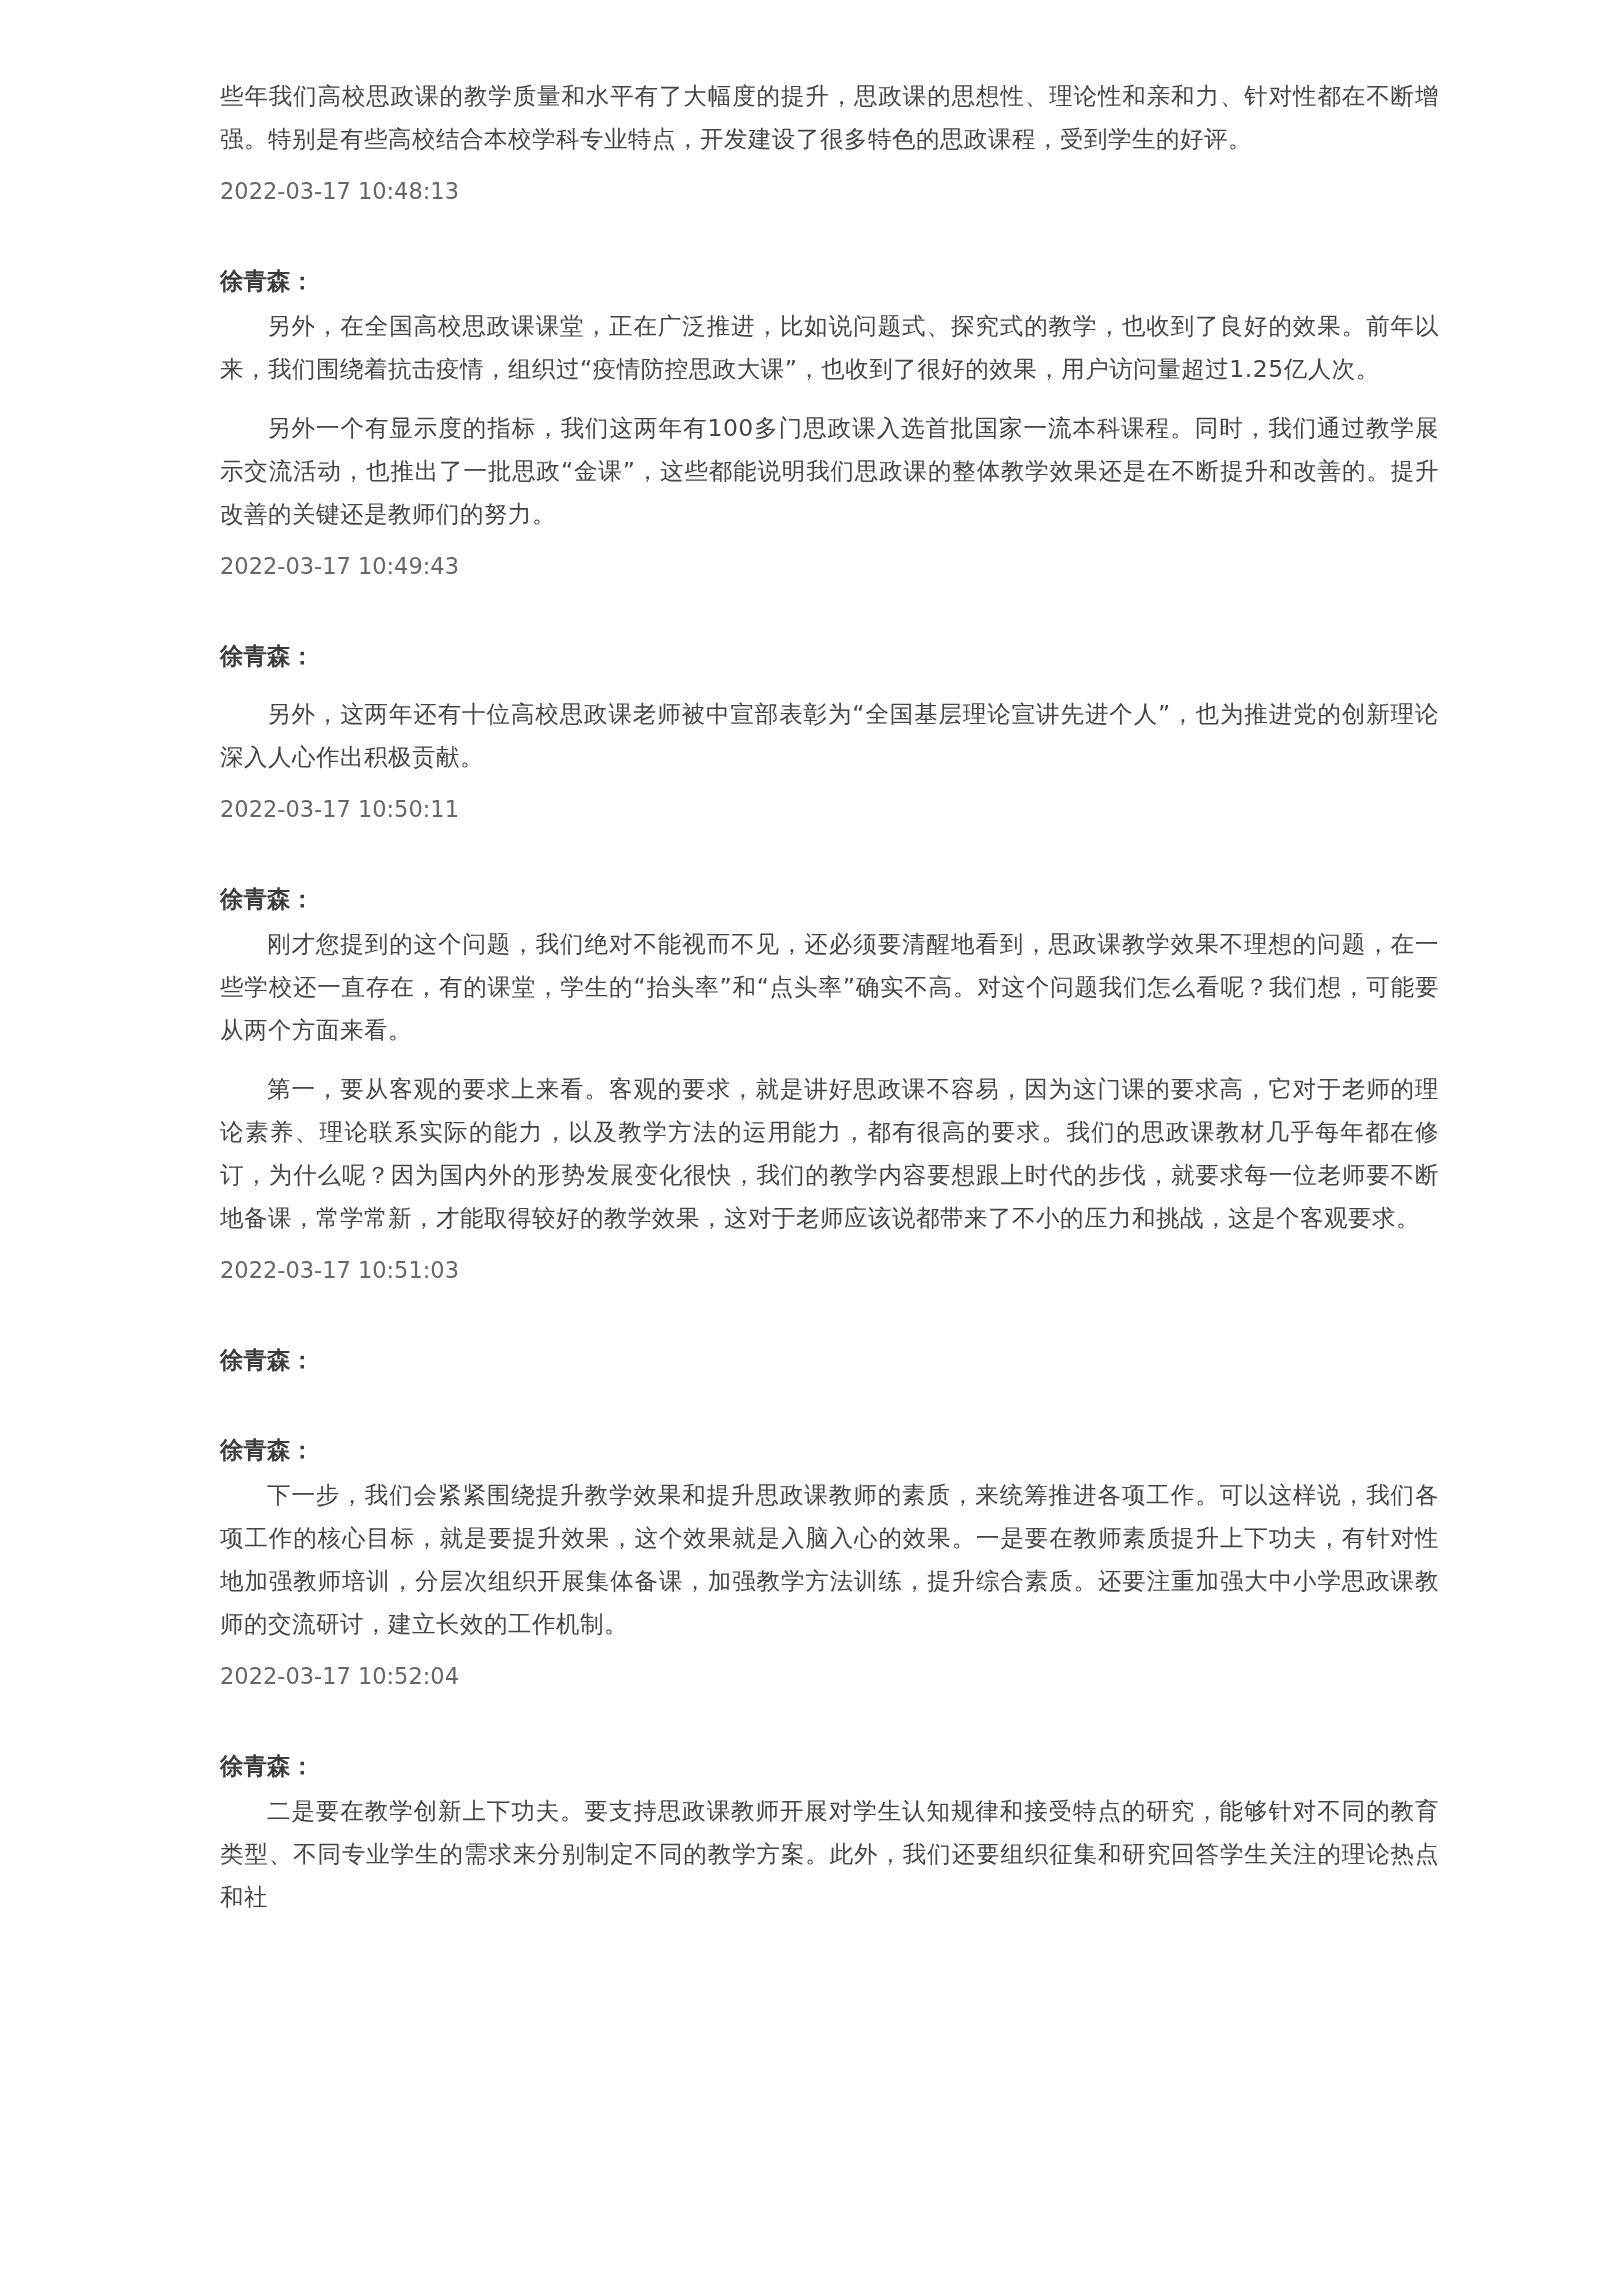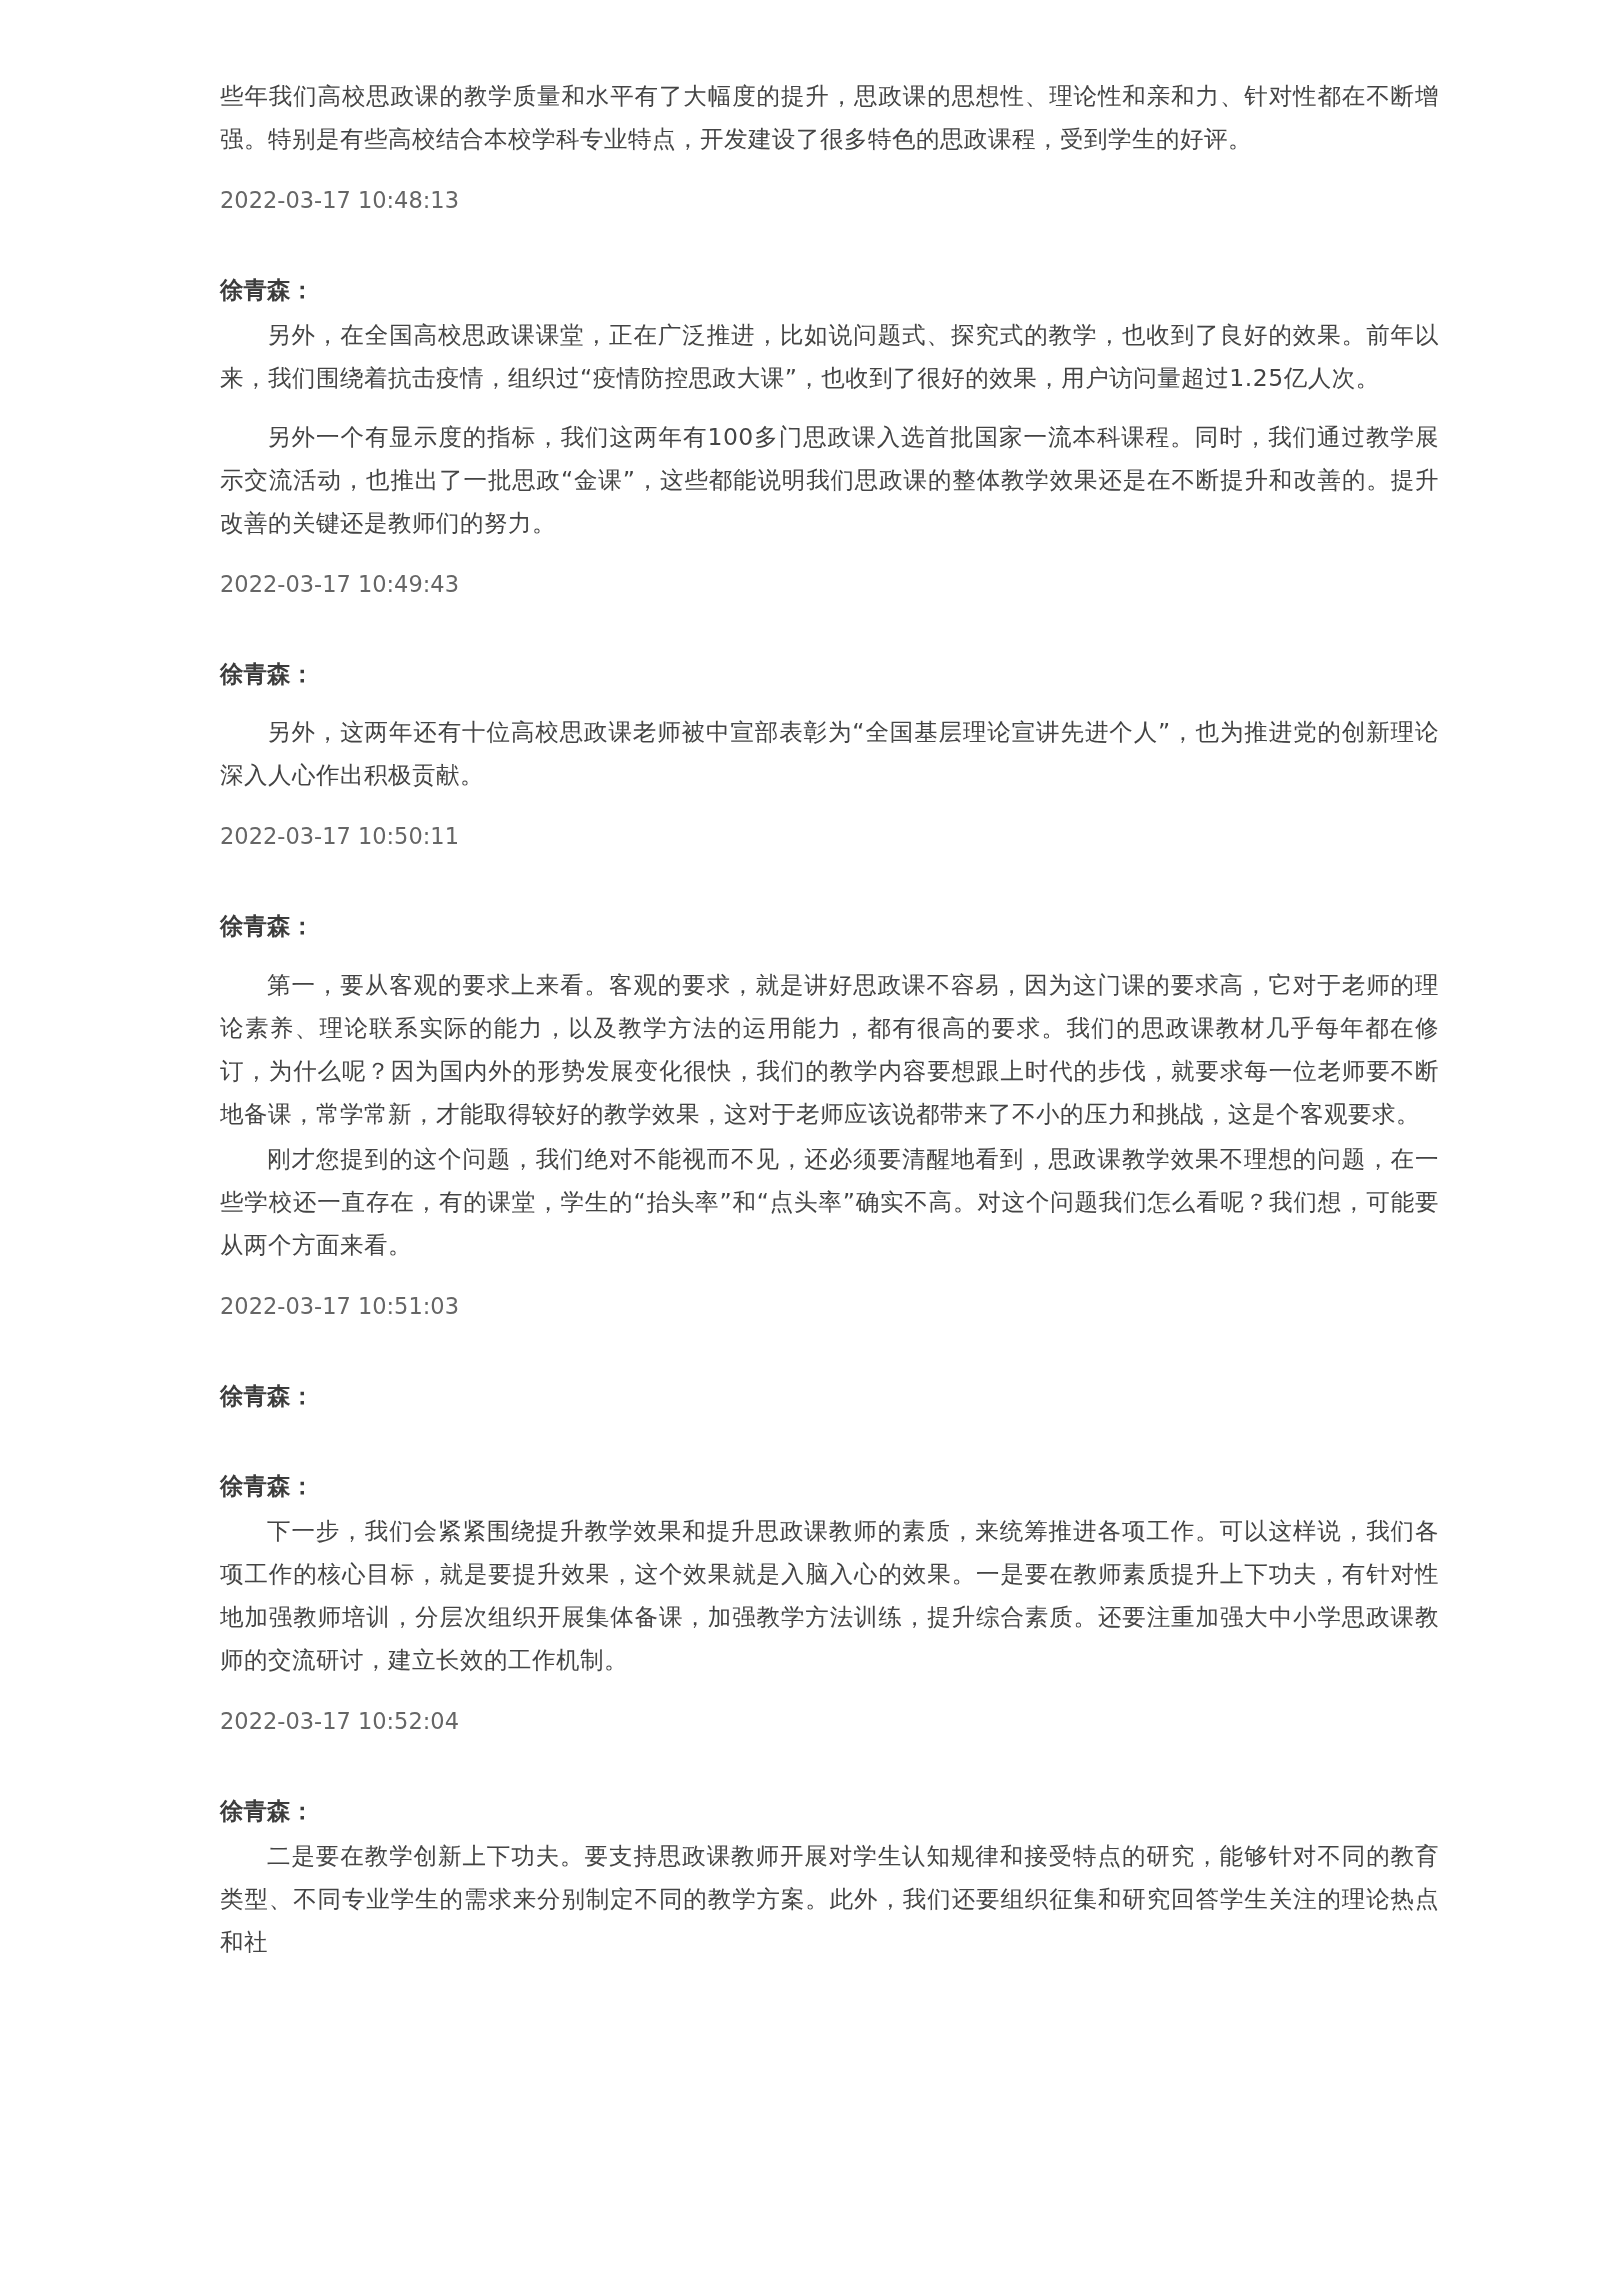--- a/index.html
+++ b/index.html
@@ -39,21 +39,21 @@
   }
   .para {
     margin: 15.7px 0 0 0;
     text-indent: 2em;
     text-align: justify;
     letter-spacing: 0.5px;
   }
   .para.first { margin-top: 2px; }
   .para.continuation { text-indent: 0; margin-top: 0; }
   .timestamp {
-    margin-top: 18px;
+    margin-top: 9px;
     color: #666666;
     font-size: 22.5px;
     line-height: 43px;
     letter-spacing: 0px;
   }
 </style>
 </head>
 <body>
 
 <div class="page">
@@ -72,22 +72,22 @@
     </div>
 
     <div class="block">
       <div class="speaker">徐青森：</div>
       <p class="para">另外，这两年还有十位高校思政课老师被中宣部表彰为“全国基层理论宣讲先进个人”，也为推进党的创新理论深入人心作出积极贡献。</p>
       <div class="timestamp">2022-03-17 10:50:11</div>
     </div>
 
     <div class="block">
       <div class="speaker">徐青森：</div>
+      <p class="para first">刚才您提到的这个问题，我们绝对不能视而不见，还必须要清醒地看到，思政课教学效果不理想的问题，在一些学校还一直存在，有的课堂，学生的“抬头率”和“点头率”确实不高。对这个问题我们怎么看呢？我们想，可能要从两个方面来看。</p>
       <p class="para">第一，要从客观的要求上来看。客观的要求，就是讲好思政课不容易，因为这门课的要求高，它对于老师的理论素养、理论联系实际的能力，以及教学方法的运用能力，都有很高的要求。我们的思政课教材几乎每年都在修订，为什么呢？因为国内外的形势发展变化很快，我们的教学内容要想跟上时代的步伐，就要求每一位老师要不断地备课，常学常新，才能取得较好的教学效果，这对于老师应该说都带来了不小的压力和挑战，这是个客观要求。</p>
-      <p class="para first">刚才您提到的这个问题，我们绝对不能视而不见，还必须要清醒地看到，思政课教学效果不理想的问题，在一些学校还一直存在，有的课堂，学生的“抬头率”和“点头率”确实不高。对这个问题我们怎么看呢？我们想，可能要从两个方面来看。</p>
       <div class="timestamp">2022-03-17 10:51:03</div>
     </div>
 
     <div class="block">
       <div class="speaker">徐青森：</div>
     </div>
 
     <div class="block">
       <div class="speaker">徐青森：</div>
       <p class="para first">下一步，我们会紧紧围绕提升教学效果和提升思政课教师的素质，来统筹推进各项工作。可以这样说，我们各项工作的核心目标，就是要提升效果，这个效果就是入脑入心的效果。一是要在教师素质提升上下功夫，有针对性地加强教师培训，分层次组织开展集体备课，加强教学方法训练，提升综合素质。还要注重加强大中小学思政课教师的交流研讨，建立长效的工作机制。</p>

